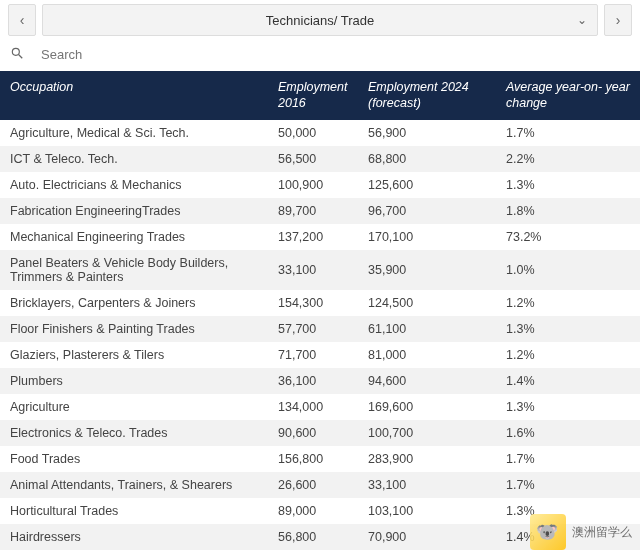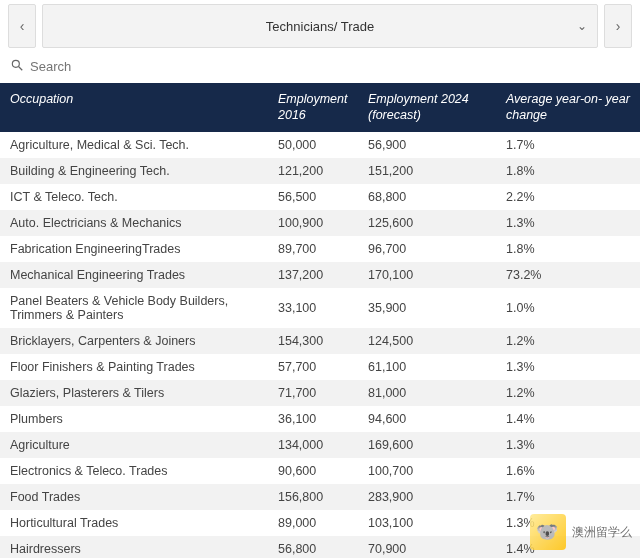--- a/index.html
+++ b/index.html
@@ -1,21 +1,21 @@
 <!DOCTYPE html>
 <html><head>
 <meta charset="utf-8">
 <style>
   * { box-sizing: border-box; margin: 0; padding: 0; }
   body { font-family: Arial, Helvetica, sans-serif; font-size: 13px; color: #333; width: 640px; background: #fff; }
   .topbar { display: flex; align-items: stretch; gap: 6px; padding: 4px 8px; }
   .nav-btn { width: 28px; background: #f3f3f3; border: 1px solid #ddd; border-radius: 2px; display: flex; align-items: center; justify-content: center; color: #666; cursor: pointer; font-size: 14px; }
-  .title-bar { flex: 1; background: #f3f3f3; border: 1px solid #ddd; border-radius: 2px; display: flex; align-items: center; justify-content: center; position: relative; height: 44px; color: #333; padding: 0 30px; cursor: pointer; }
+  .title-bar { flex: 1; background: #f3f3f3; border: 1px solid #ddd; border-radius: 2px; display: flex; align-items: center; justify-content: center; position: relative; height: 32px; color: #333; padding: 0 30px; cursor: pointer; }
   .title-bar .chev { position: absolute; right: 10px; color: #666; font-size: 12px; }
-  .search-row { display: flex; align-items: center; gap: 6px; padding: 6px 10px 8px 10px; color: #666; }
+  .search-row { display: flex; align-items: center; gap: 17px; padding: 6px 10px 8px 10px; color: #666; }
   .search-row svg { width: 14px; height: 14px; }
   .search-row input { border: none; outline: none; font-size: 13px; width: 100%; color: #333; }
   table { width: 100%; border-collapse: collapse; table-layout: fixed; }
   thead th { background: #16294a; color: #fff; text-align: left; font-weight: normal; font-size: 12.5px; padding: 8px 10px; vertical-align: top; line-height: 1.3; font-style: italic; }
   tbody td { padding: 6px 10px; font-size: 12.5px; color: #444; }
   tbody tr:nth-child(odd) td { background: #ffffff; }
   tbody tr:nth-child(even) td { background: #f2f2f2; }
   col.c1 { width: 268px; }
   col.c2 { width: 90px; }
   col.c3 { width: 138px; }
@@ -63,26 +63,20 @@
       <th>Employment 2024 (forecast)</th>
       <th>Average year-on- year change</th>
     </tr>
   </thead>
   <tbody id="tbody">
       <tr>
         <td>Agriculture, Medical &amp; Sci. Tech.</td>
         <td>50,000</td>
         <td>56,900</td>
         <td>1.7%</td>
-      </tr>
-      <tr>
-        <td>Building &amp; Engineering Tech.</td>
-        <td>121,200</td>
-        <td>151,200</td>
-        <td>1.8%</td>
       </tr>
       <tr>
         <td>ICT &amp; Teleco. Tech.</td>
         <td>56,500</td>
         <td>68,800</td>
         <td>2.2%</td>
       </tr>
       <tr>
         <td>Auto. Electricians &amp; Mechanics</td>
         <td>100,900</td>
@@ -143,20 +137,26 @@
         <td>100,700</td>
         <td>1.6%</td>
       </tr>
       <tr>
         <td>Food Trades</td>
         <td>156,800</td>
         <td>283,900</td>
         <td>1.7%</td>
       </tr>
       <tr>
+        <td>Animal Attendants, Trainers, &amp; Shearers</td>
+        <td>26,600</td>
+        <td>33,100</td>
+        <td>1.7%</td>
+      </tr>
+      <tr>
         <td>Horticultural Trades</td>
         <td>89,000</td>
         <td>103,100</td>
         <td>1.3%</td>
       </tr>
       <tr>
         <td>Hairdressers</td>
         <td>56,800</td>
         <td>70,900</td>
         <td>1.4%</td>

